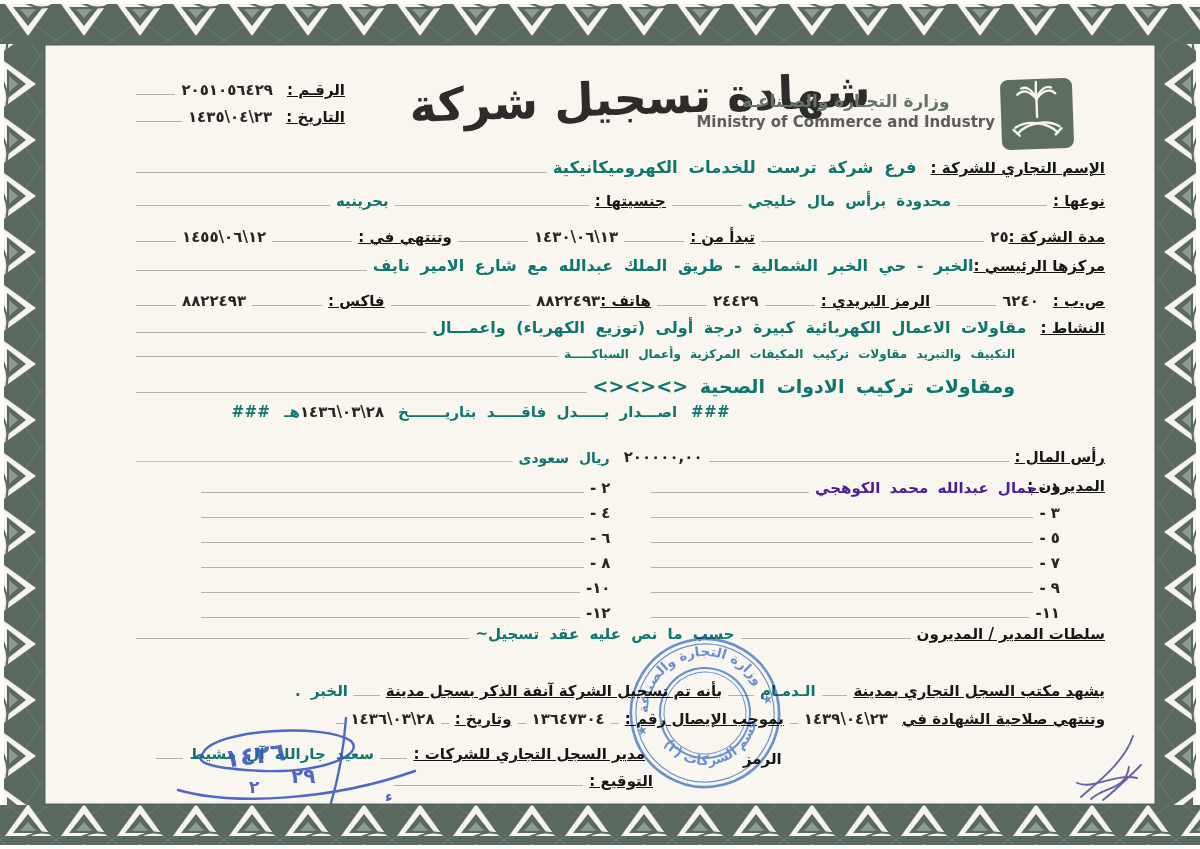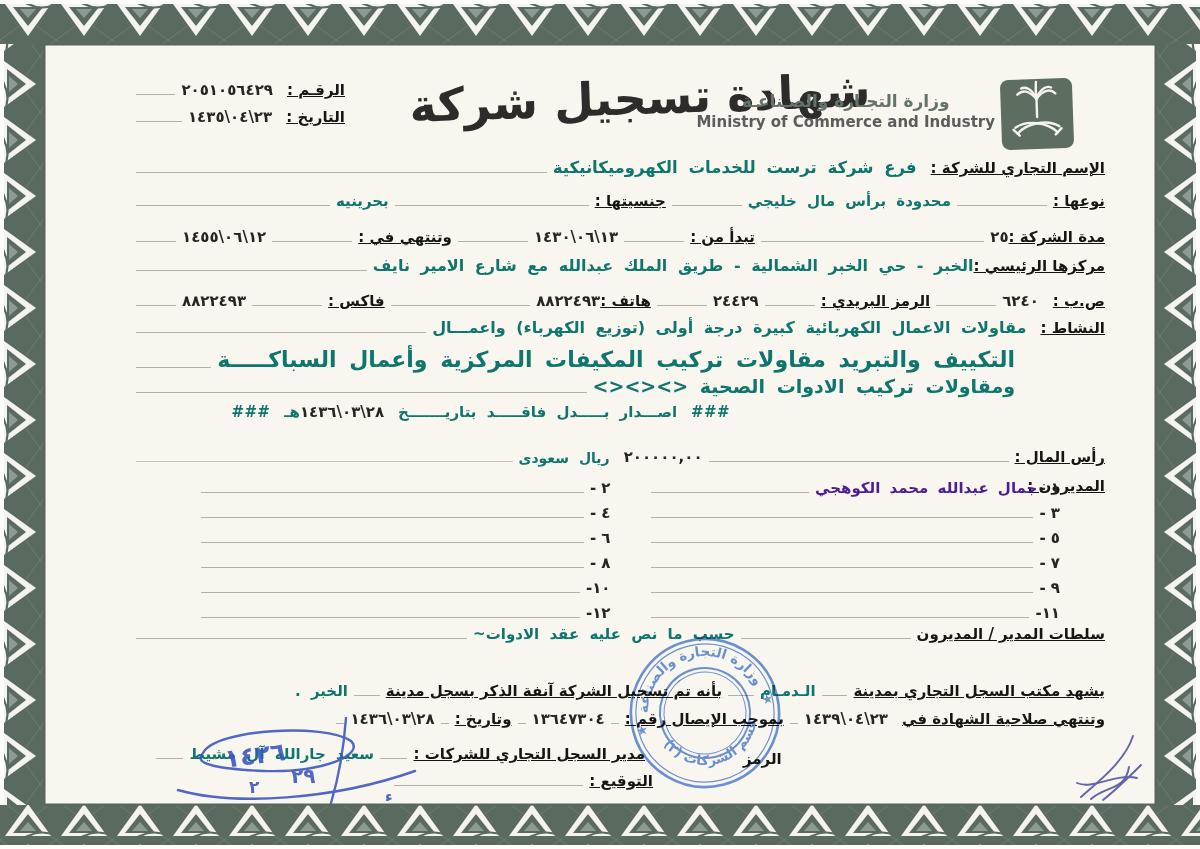--- a/index.html
+++ b/index.html
@@ -181,21 +181,21 @@
       <span class="fill" style="max-width:40px"></span>
     </div>
 
     <div class="row" style="top:273px;left:85px;right:50px;">
       <span class="lbl">النشاط :</span>
       <span class="gap"></span>
       <span class="val" style="font-size:16px">مقاولات الاعمال الكهربائية كبيرة درجة أولى (توزيع الكهرباء) واعمـــال</span>
       <span class="fill"></span>
     </div>
     <div class="row" style="top:302px;left:85px;right:140px;">
-      <span class="val" style="font-size:22px">التكييف والتبريد مقاولات تركيب المكيفات المركزية وأعمال السباكـــــة</span>
+      <span class="val" style="font-size:12px">التكييف والتبريد مقاولات تركيب المكيفات المركزية وأعمال السباكـــــة</span>
       <span class="fill"></span>
     </div>
     <div class="row" style="top:330px;left:85px;right:140px;">
       <span class="val" style="font-size:19px">ومقاولات تركيب الادوات الصحية &lt;&gt;&lt;&gt;&lt;&gt;</span>
       <span class="fill"></span>
     </div>
 
     <div class="row" style="top:358px;left:215px;width:470px;">
       <span class="val">###</span>
       <span class="gap"></span>
@@ -267,21 +267,21 @@
       </div>
       <div class="mcell">
         <span class="mnum">١٢-</span>
         <span class="fill"></span>
       </div>
     </div>
 
     <div class="row" style="top:580px;left:85px;right:50px;">
       <span class="lbl">سلطات المدير / المديرون</span>
       <span class="fill" style="max-width:170px"></span>
-      <span class="val">حسب ما نص عليه عقد الادوات~</span>
+      <span class="val">حسب ما نص عليه عقد تسجيل~</span>
       <span class="fill"></span>
     </div>
 
     <div class="row" style="top:637px;left:250px;right:50px;">
       <span class="lbl">يشهد مكتب السجل التجاري بمدينة</span>
       <span class="fill" style="max-width:45px"></span>
       <span class="val">الـدمـام</span>
       <span class="fill" style="max-width:30px"></span>
       <span class="lbl">بأنه تم تسجيل الشركة آنفة الذكر بسجل مدينة</span>
       <span class="fill"></span>

